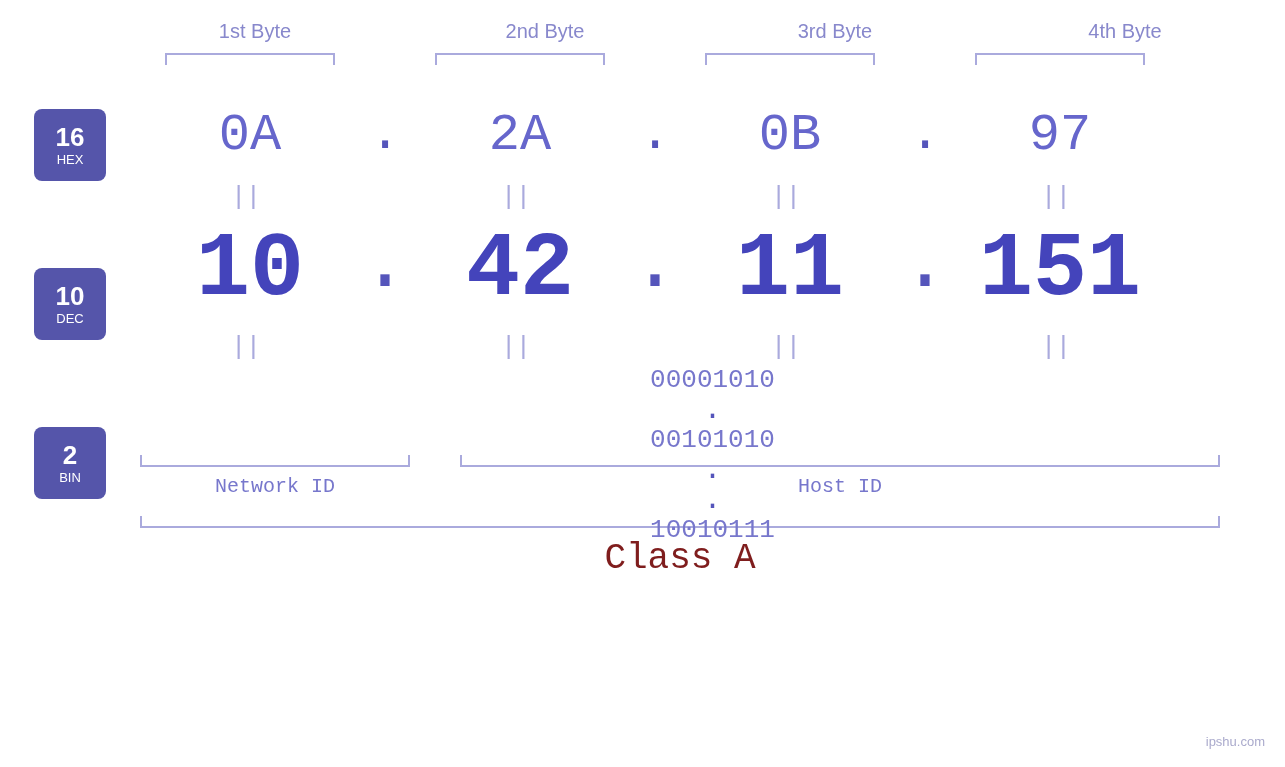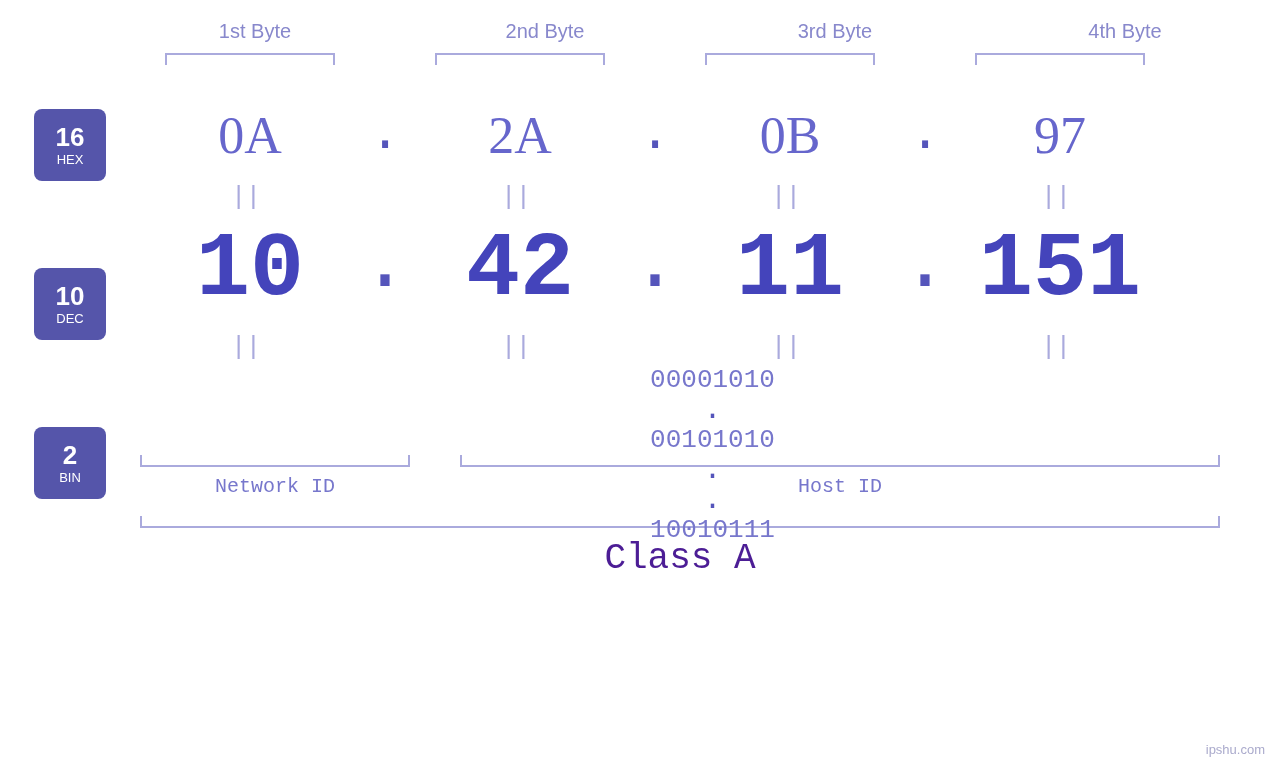--- a/index.html
+++ b/index.html
@@ -126,21 +126,21 @@
       width: 50px;
       text-align: center;
       font-size: 52px;
       color: #5555bb;
       line-height: 1;
     }
 
     .hex-value {
       font-size: 52px;
       color: #6666cc;
-      font-family: Liberation Serif, serif;
+      font-family: Liberation Mono, monospace;
     }
 
     .dec-value {
       font-size: 90px;
       color: #4444bb;
       font-family: 'Courier New', Courier, monospace;
       font-weight: bold;
     }
 
     .bin-value {
@@ -194,29 +194,29 @@
 
     .host-id-label {
       width: 760px;
       text-align: center;
       color: #7777cc;
       font-size: 20px;
       font-family: 'Courier New', Courier, monospace;
     }
 
     .class-label {
-      color: #4c1d95;
+      color: #7f1d1d;
       font-size: 36px;
       font-family: 'Courier New', Courier, monospace;
     }
 
     
     .watermark {
       position: absolute;
-      bottom: 10px;
+      bottom: 18px;
       right: 20px;
       color: #aaaacc;
       font-size: 13px;
       font-family: Arial, sans-serif;
     }
 
     
     .left-badges-inner {
       display: flex;
       flex-direction: column;

